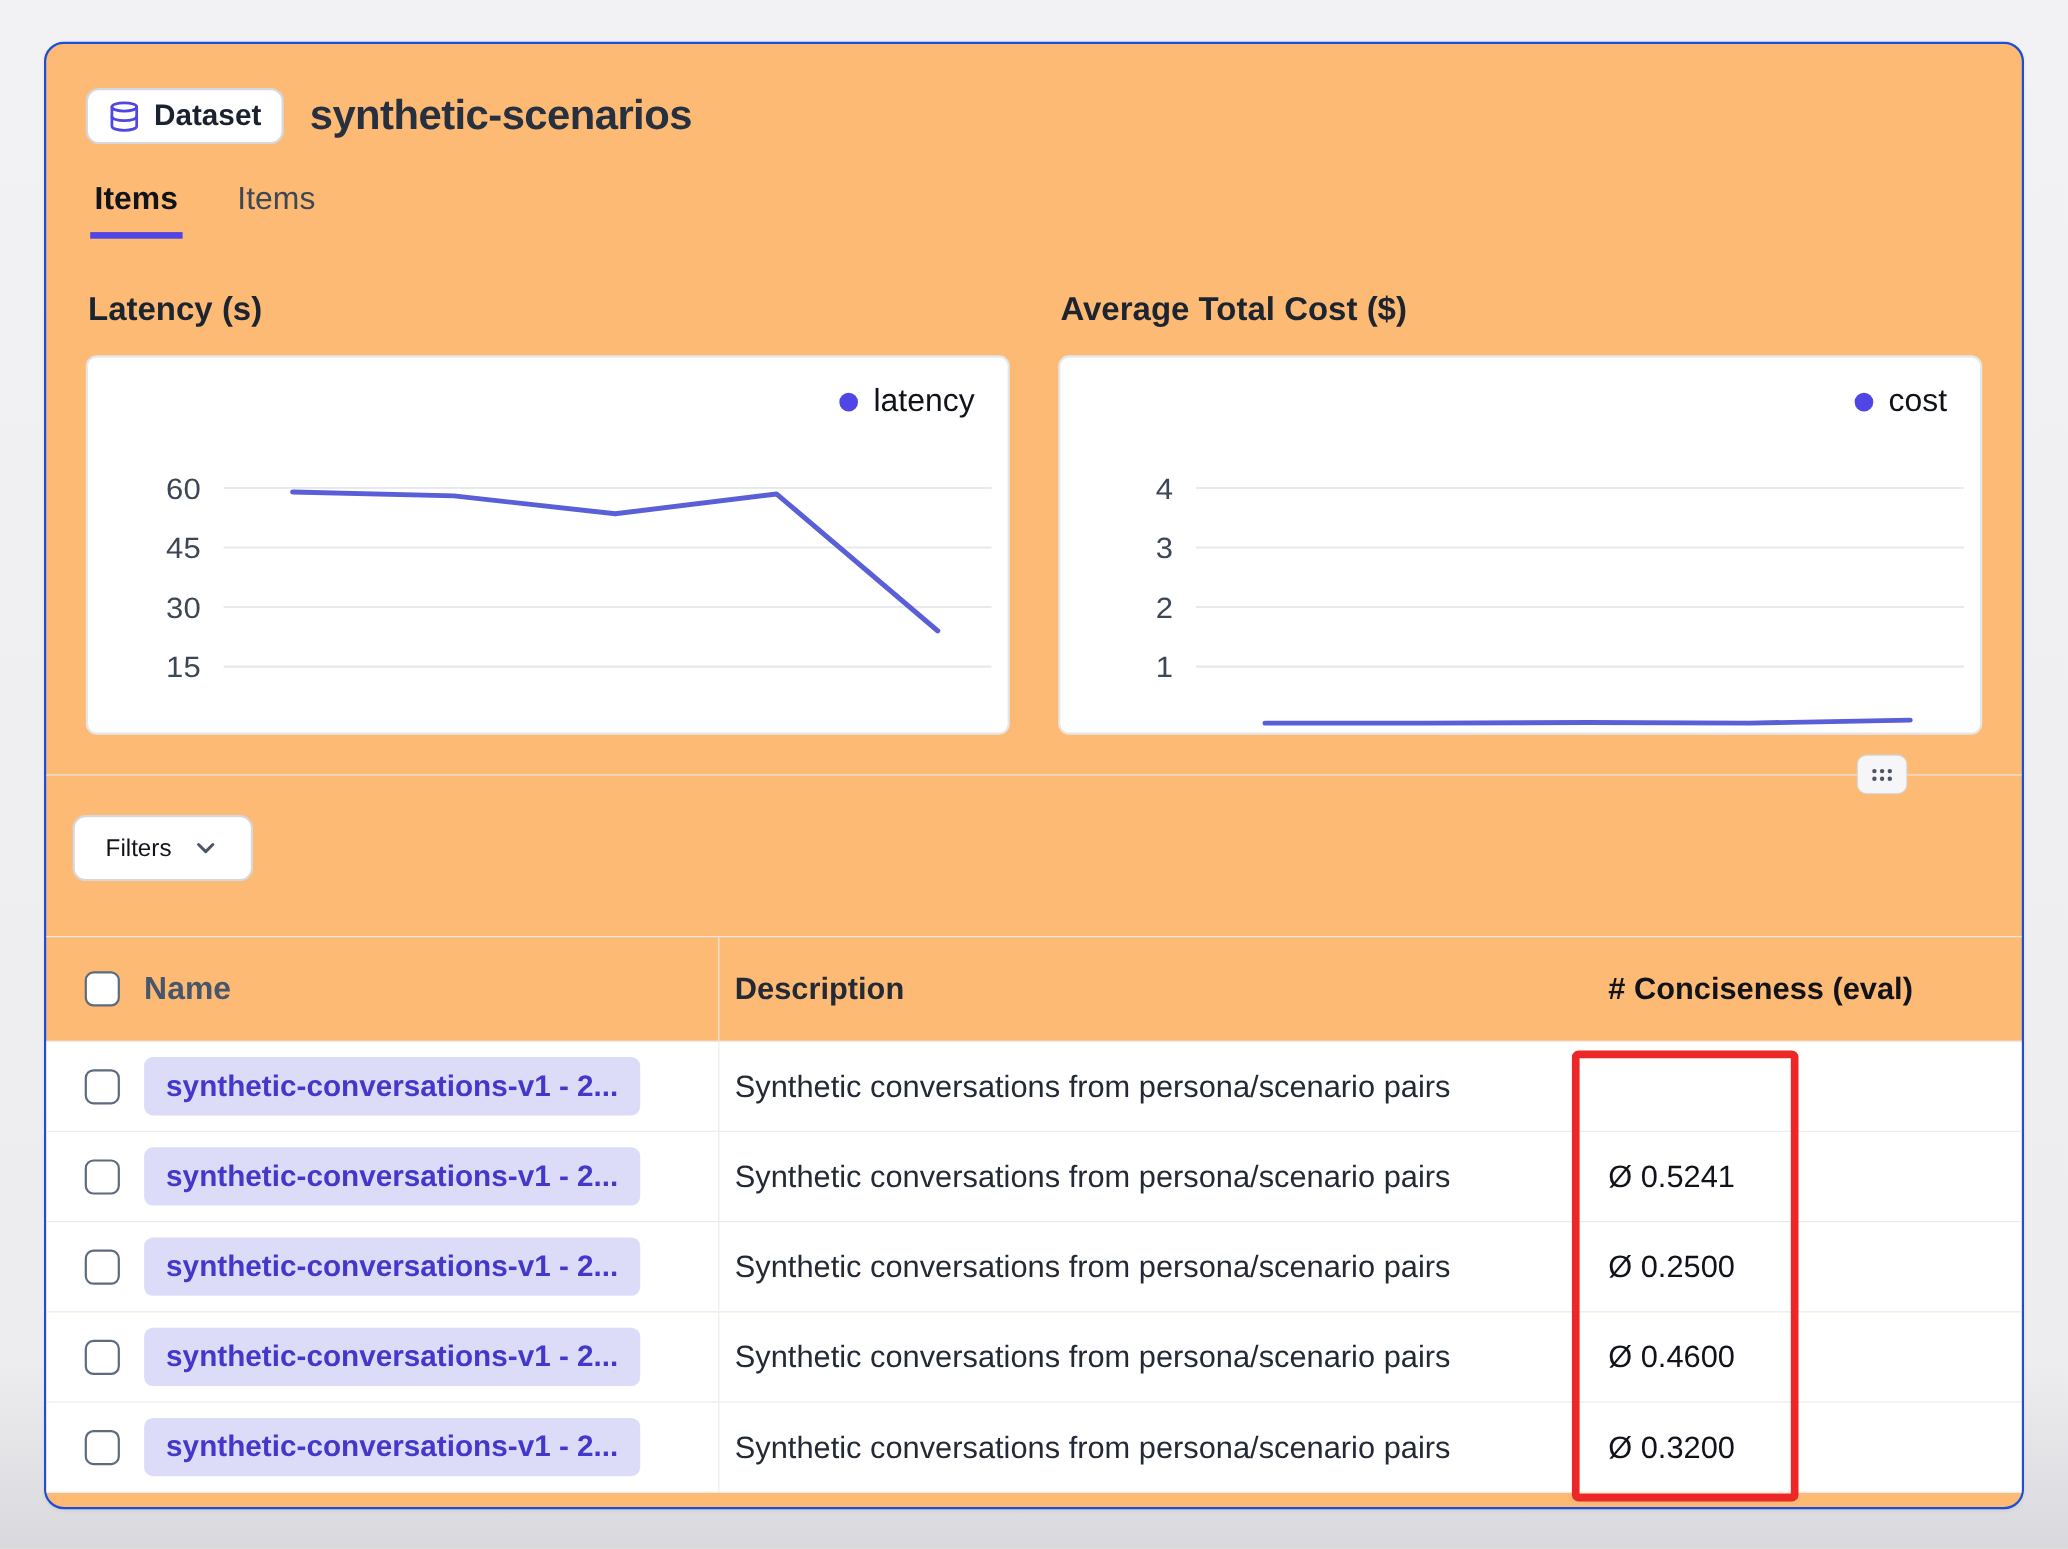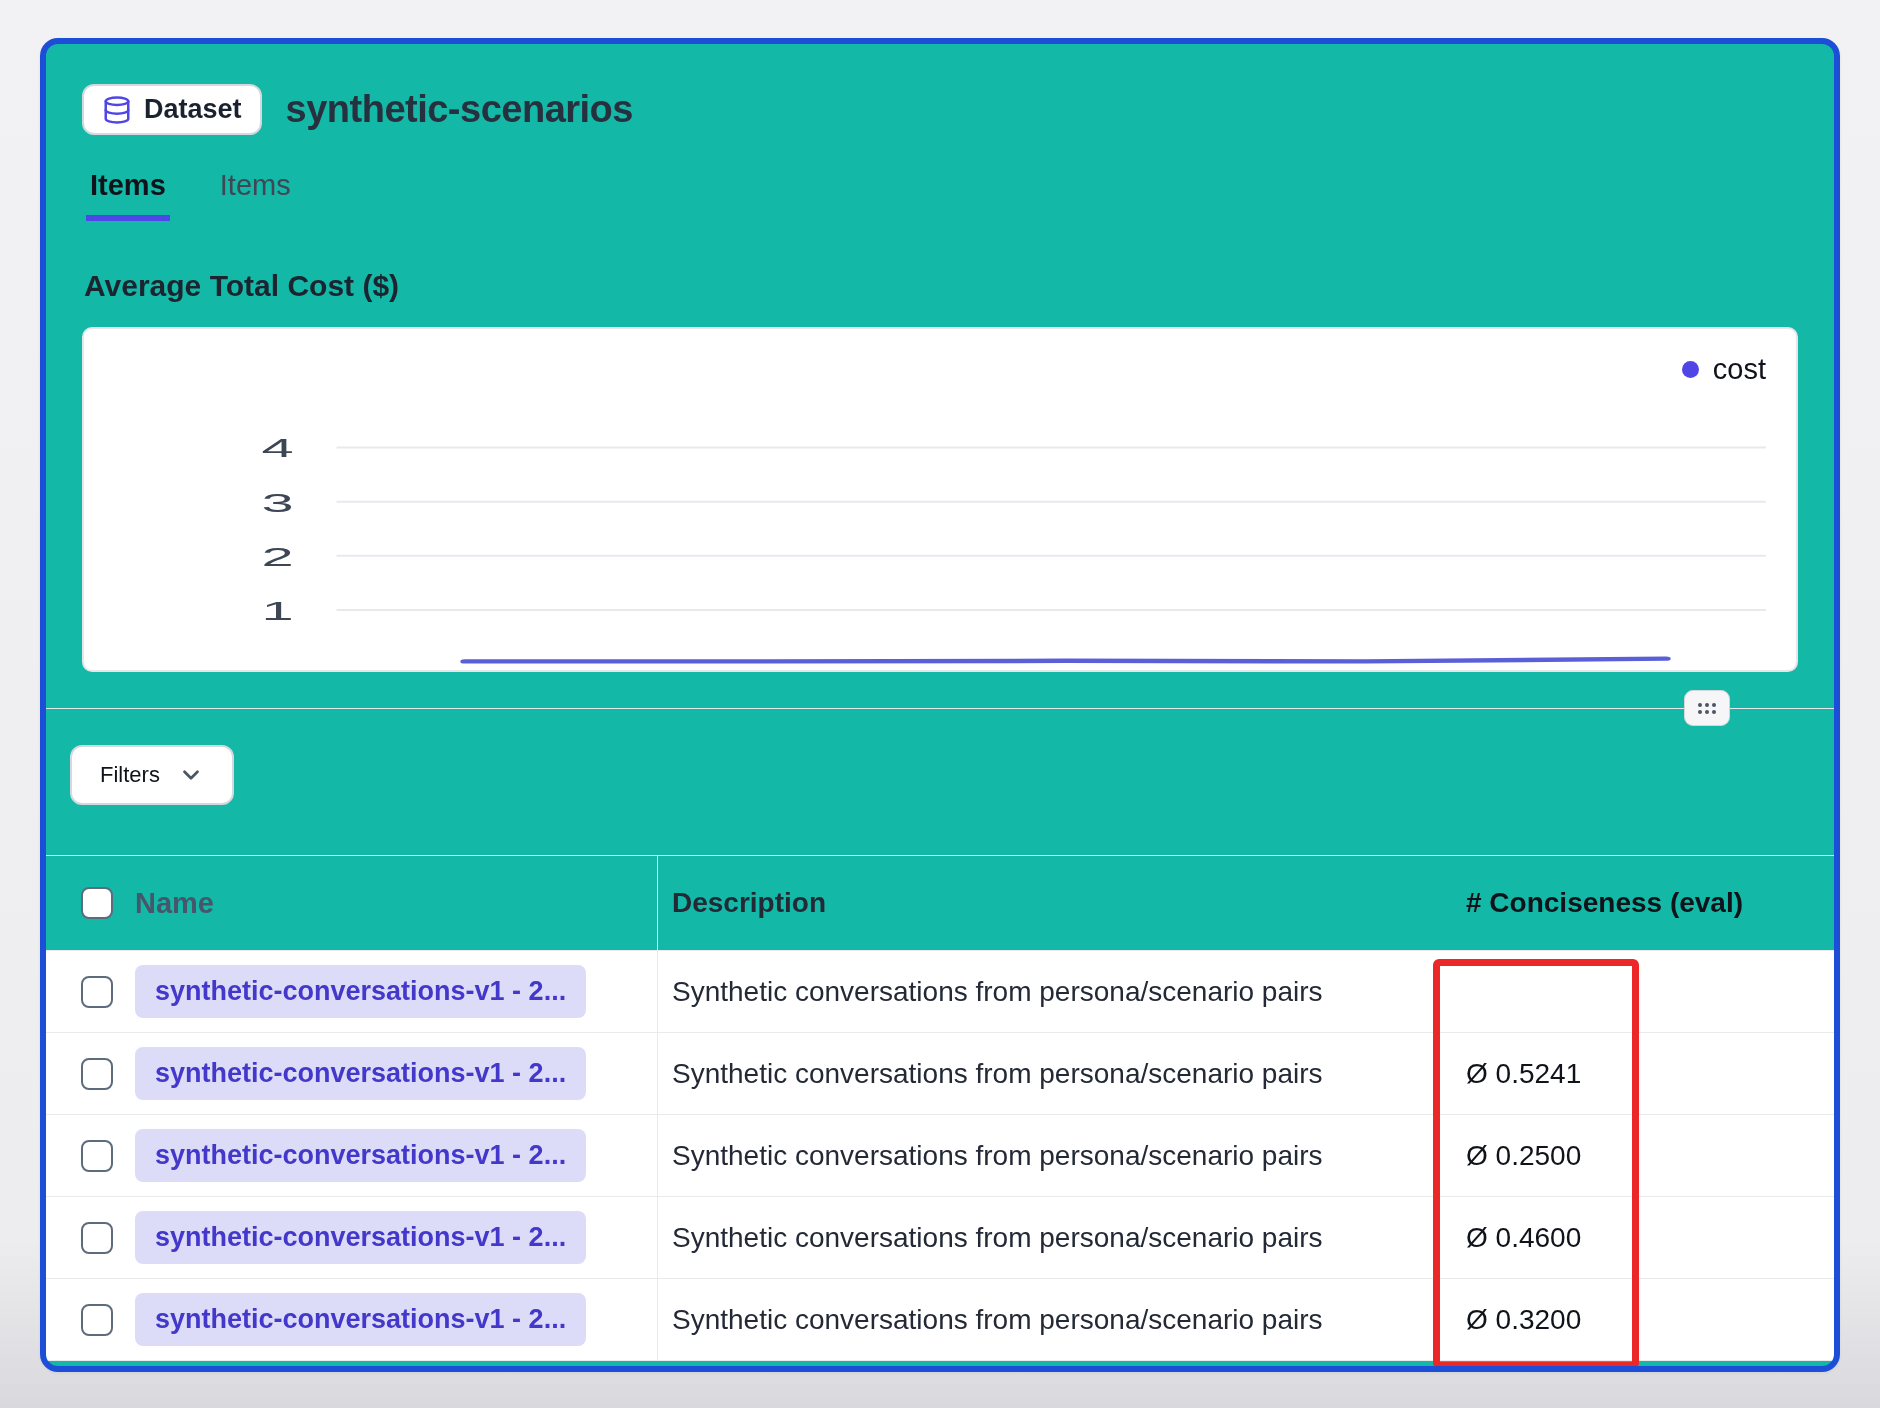--- a/index.html
+++ b/index.html
@@ -15,22 +15,22 @@
     width:1880px;height:1408px;
     background:linear-gradient(180deg,#f2f2f4 0%,#ededf0 88%,#d9d9dd 100%);
     font-family:"Liberation Sans",sans-serif;
     color:#10131a;
     overflow:hidden;
   }
   .card{
     position:relative;
     margin:38px 40px 0;
     width:1800px;height:1334px;
-    background:#14b8a6;
-    border:6px solid #1d4ed8;
+    background:#fdba74;
+    border:2px solid #1d4ed8;
     border-radius:18px;
     box-shadow:0 1px 3px rgba(16,24,40,.07);
     overflow:hidden;
   }
   
   .card-header{display:flex;align-items:center;gap:24px;padding:40px 36px 0 36px;}
   .dataset-badge{
     display:inline-flex;align-items:center;gap:12px;
     border:2px solid #d5d8de;border-radius:12px;
     padding:8px 18px;background:#fff;
@@ -115,20 +115,40 @@
     <h1 class="page-title">synthetic-scenarios</h1>
   </div>
 
   <div class="tabs">
     <div class="tab active">Items</div>
     <div class="tab">Items</div>
   </div>
 
   <div class="charts-section">
     <div class="charts-row">
+      <div class="chart-block">
+        <div class="chart-title">Latency (s)</div>
+        <div class="chart-box">
+          <svg viewBox="0 0 800 345" preserveAspectRatio="none">
+              <line x1="118" y1="120" x2="786" y2="120" stroke="#e7e9ed" stroke-width="2"></line>
+              <text x="98" y="130" text-anchor="end" font-size="27" fill="#3d4654" font-family="Liberation Sans, sans-serif">60</text>
+              <line x1="118" y1="174.75" x2="786" y2="174.75" stroke="#e7e9ed" stroke-width="2"></line>
+              <text x="98" y="184.75" text-anchor="end" font-size="27" fill="#3d4654" font-family="Liberation Sans, sans-serif">45</text>
+              <line x1="118" y1="229.5" x2="786" y2="229.5" stroke="#e7e9ed" stroke-width="2"></line>
+              <text x="98" y="239.5" text-anchor="end" font-size="27" fill="#3d4654" font-family="Liberation Sans, sans-serif">30</text>
+              <line x1="118" y1="284.25" x2="786" y2="284.25" stroke="#e7e9ed" stroke-width="2"></line>
+              <text x="98" y="294.25" text-anchor="end" font-size="27" fill="#3d4654" font-family="Liberation Sans, sans-serif">15</text>
+              <polyline points="178.1,123.7 318.4,127.3 458.7,143.7 599.0,125.5 739.2,251.4" fill="none" stroke="#5a5fd8" stroke-width="4.5" stroke-linejoin="round" stroke-linecap="round"></polyline>
+            </svg>
+          <div class="legend">
+            <span class="legend-dot"></span>
+            <span>latency</span>
+          </div>
+        </div>
+      </div>
       <div class="chart-block">
         <div class="chart-title">Average Total Cost ($)</div>
         <div class="chart-box">
           <svg viewBox="0 0 800 345" preserveAspectRatio="none">
               <line x1="118" y1="120" x2="786" y2="120" stroke="#e7e9ed" stroke-width="2"></line>
               <text x="98" y="130" text-anchor="end" font-size="27" fill="#3d4654" font-family="Liberation Sans, sans-serif">4</text>
               <line x1="118" y1="174.75" x2="786" y2="174.75" stroke="#e7e9ed" stroke-width="2"></line>
               <text x="98" y="184.75" text-anchor="end" font-size="27" fill="#3d4654" font-family="Liberation Sans, sans-serif">3</text>
               <line x1="118" y1="229.5" x2="786" y2="229.5" stroke="#e7e9ed" stroke-width="2"></line>
               <text x="98" y="239.5" text-anchor="end" font-size="27" fill="#3d4654" font-family="Liberation Sans, sans-serif">2</text>

